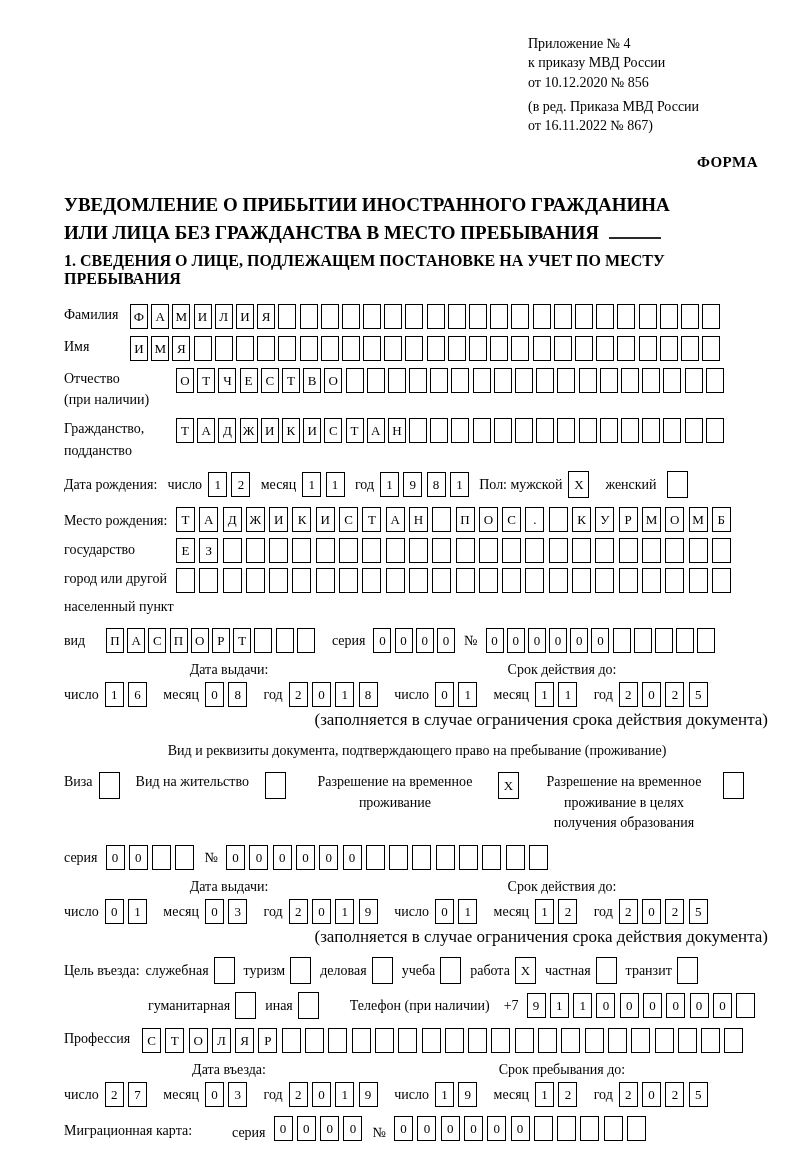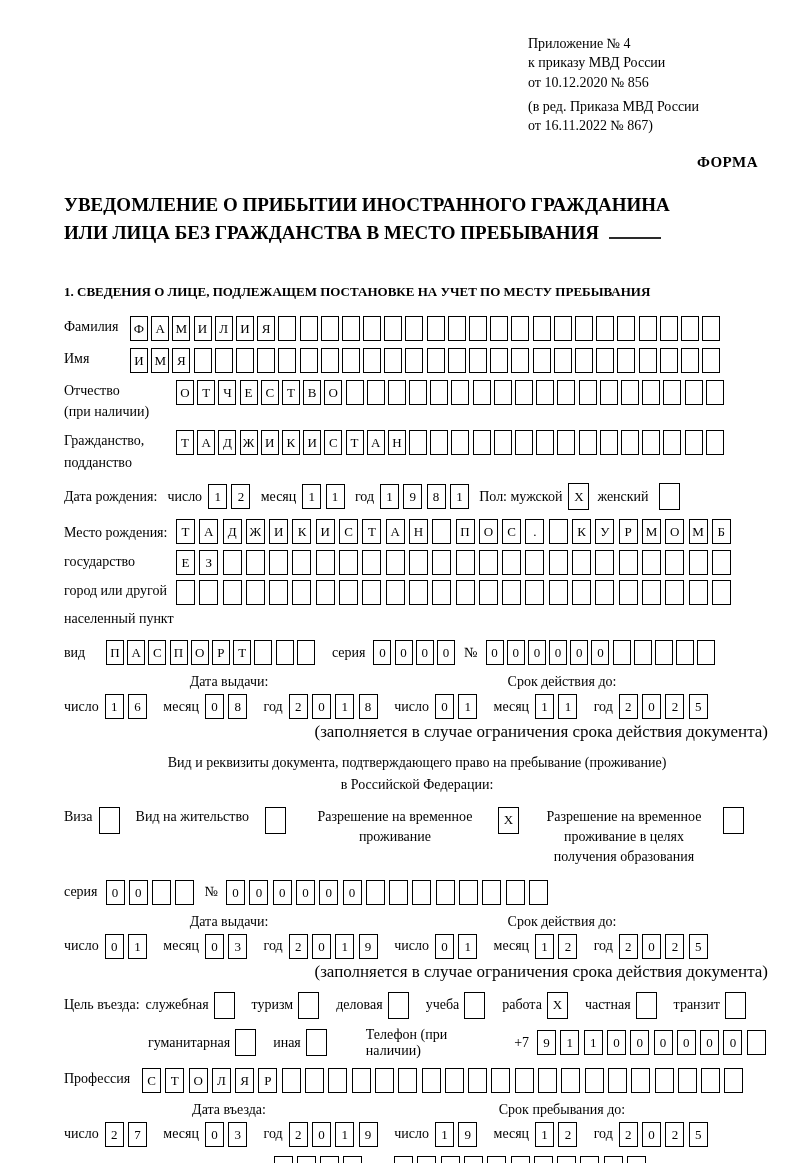--- a/index.html
+++ b/index.html
@@ -8,21 +8,21 @@
   .page{padding:34px 30px 10px 64px;box-sizing:border-box;width:800px;}
 
   
   .hdr{margin-left:auto;width:242px;line-height:1.38;font-size:14px;}
   .hdr .rev{margin-top:5px;}
   .forma{font-weight:bold;text-align:right;padding-right:12px;margin-top:18px;font-size:15px;letter-spacing:.5px;}
 
   
   .title{margin-top:20px;text-align:left;font-weight:bold;font-size:19px;line-height:1.5;}
   .blank{display:inline-block;width:52px;height:13px;border-bottom:2px solid #2a2a2a;margin-left:10px;}
-  .sect{margin-top:36px;font-weight:bold;font-size:13px;font-family:Liberation Serif, serif;}
+  .sect{margin-top:4px;font-weight:bold;font-size:16px;font-family:Liberation Serif, serif;}
 
   
   .row{display:flex;align-items:flex-start;margin-top:7px;}
   .rlabel{flex:none;line-height:1.55;}
   .w66{width:66px;} .w112{width:112px;} .w150{width:150px;}
   .cells{display:flex;flex-wrap:nowrap;}
   .cell{flex:none;display:inline-flex;align-items:center;justify-content:center;
         width:16px;height:23px;border:1.6px solid #000;margin-right:3.2px;
         font-size:13px;line-height:1;background:#fff;}
   .md .cell{width:17px;margin-right:4.3px;}
@@ -35,21 +35,21 @@
   .dhead .h1{width:330px;text-align:center;}
   .dhead .h2{flex:1;text-align:center;padding-right:40px;}
   .drow{display:flex;justify-content:space-between;margin-top:4px;padding-right:46px;}
   .dgroup{display:flex;align-items:center;}
   .dlbl{margin-right:6px;}
   .dgroup .cells{margin-right:12px;}
   .note{text-align:right;font-size:17px;margin-top:3px;padding-right:2px;}
 
   
   .opts{display:flex;align-items:center;}
-  .opt{display:flex;align-items:center;margin-right:17px;}
+  .opt{display:flex;align-items:center;margin-right:9px;}
   .opt .opt-label{margin-right:5px;}
 
   .res-row{display:flex;align-items:flex-start;margin-top:10px;line-height:1.45;}
   .res-lbl{flex:none;}
   .ctr{text-align:center;}
   .w186{width:186px;} .w178{width:178px;}
   .ml10{margin-left:10px;} .ml16{margin-left:16px;} .ml6{margin-left:6px;}
 
   .intro{margin-top:10px;line-height:1.6;text-align:center;}
   .purpose2{margin-top:8px;display:flex;align-items:center;margin-left:84px;}
@@ -233,21 +233,21 @@
       </span>
     <span class="dlbl ml6">год</span>
     <span class="cells md">
         <span class="cell">1</span>
         <span class="cell">9</span>
         <span class="cell">8</span>
         <span class="cell">1</span>
       </span>
     <span style="margin-left:6px;margin-right:6px;">Пол: мужской</span>
     <span class="cb">X</span>
-    <span style="margin-left:8px;margin-right:10px;">женский</span>
+    <span style="margin-left:16px;margin-right:10px;">женский</span>
     <span class="cb"></span>
   </div>
 
   <div class="row" style="margin-top:9px;">
     <span class="rlabel w112" style="line-height:2.05;">
       <span>Место рождения:</span><br>
       <span>государство</span><br>
       <span>город или другой</span><br>
       <span>населенный пункт</span>
     </span>
@@ -412,21 +412,20 @@
           <span class="cell">0</span>
           <span class="cell">2</span>
           <span class="cell">5</span>
         </span>
     </div>
   </div>
   <div class="note">(заполняется в случае ограничения срока действия документа)</div>
 
   <div class="intro">
     <div>Вид и реквизиты документа, подтверждающего право на пребывание (проживание)</div>
-    <div>в Российской Федерации:</div>
   </div>
 
   <div class="res-row">
     <span class="res-lbl">Виза</span>
     <span class="cb ml6"></span>
     <span class="res-lbl ml16">Вид на жительство</span>
     <span class="cb ml16"></span>
     <span class="res-lbl ctr w186 ml16">Разрешение на временное проживание</span>
     <span class="cb ml10">X</span>
     <span class="res-lbl ctr w178 ml16">Разрешение на временное проживание в целях получения образования</span>

